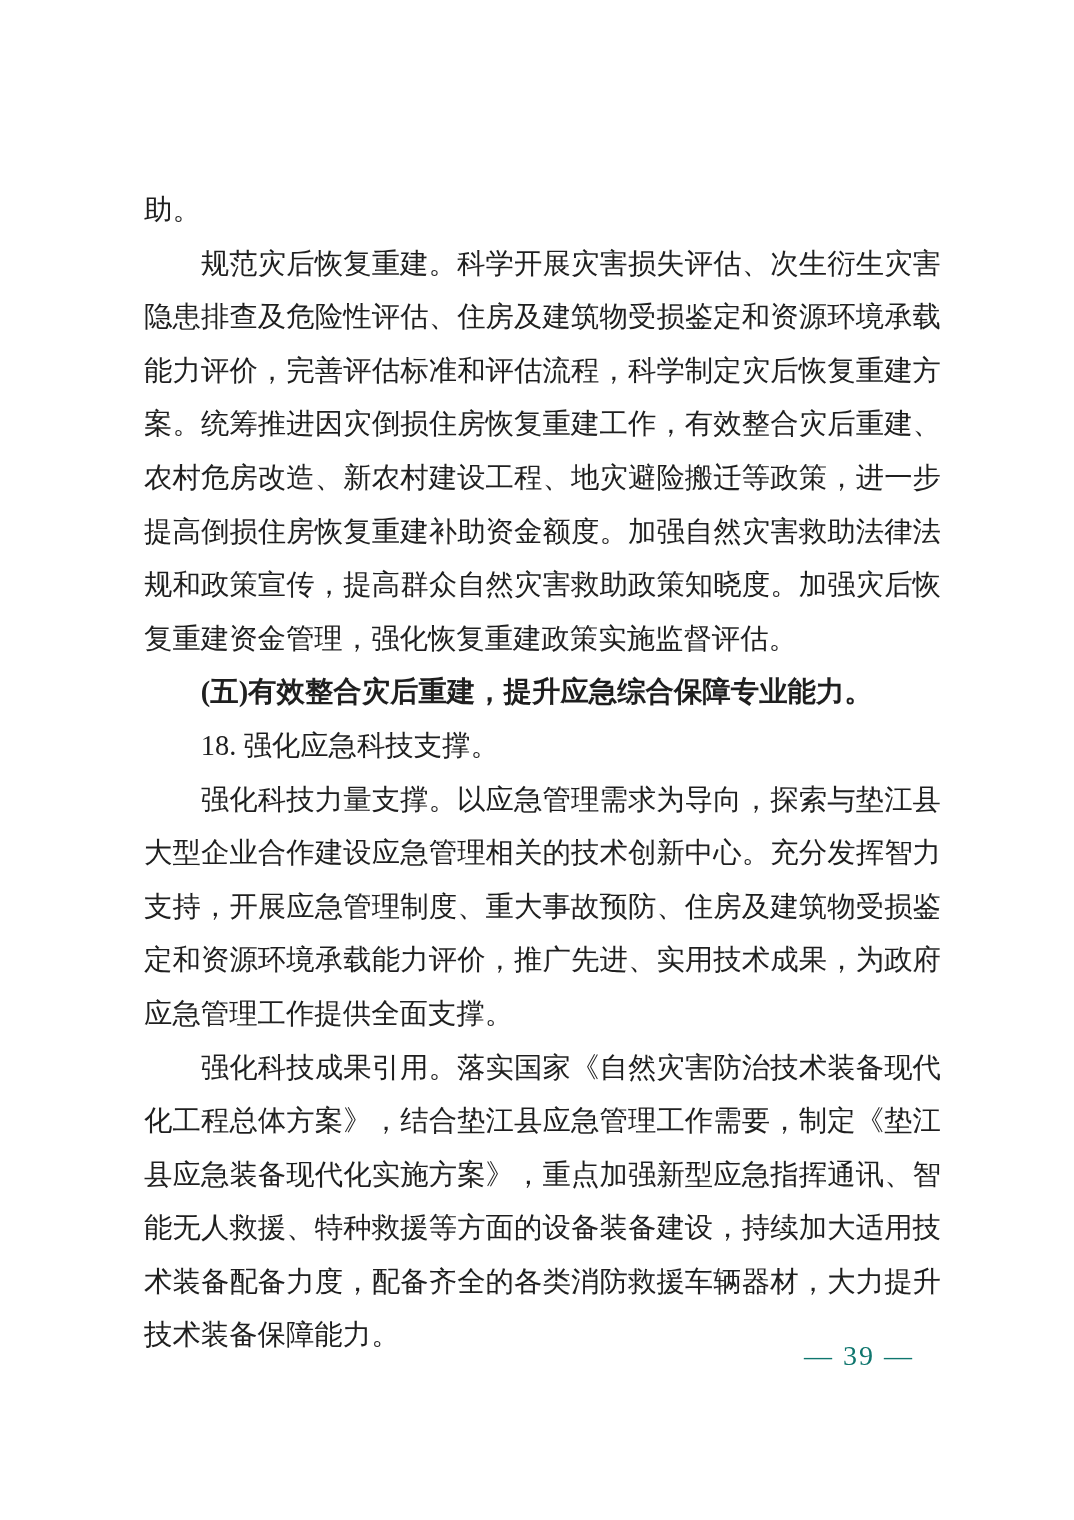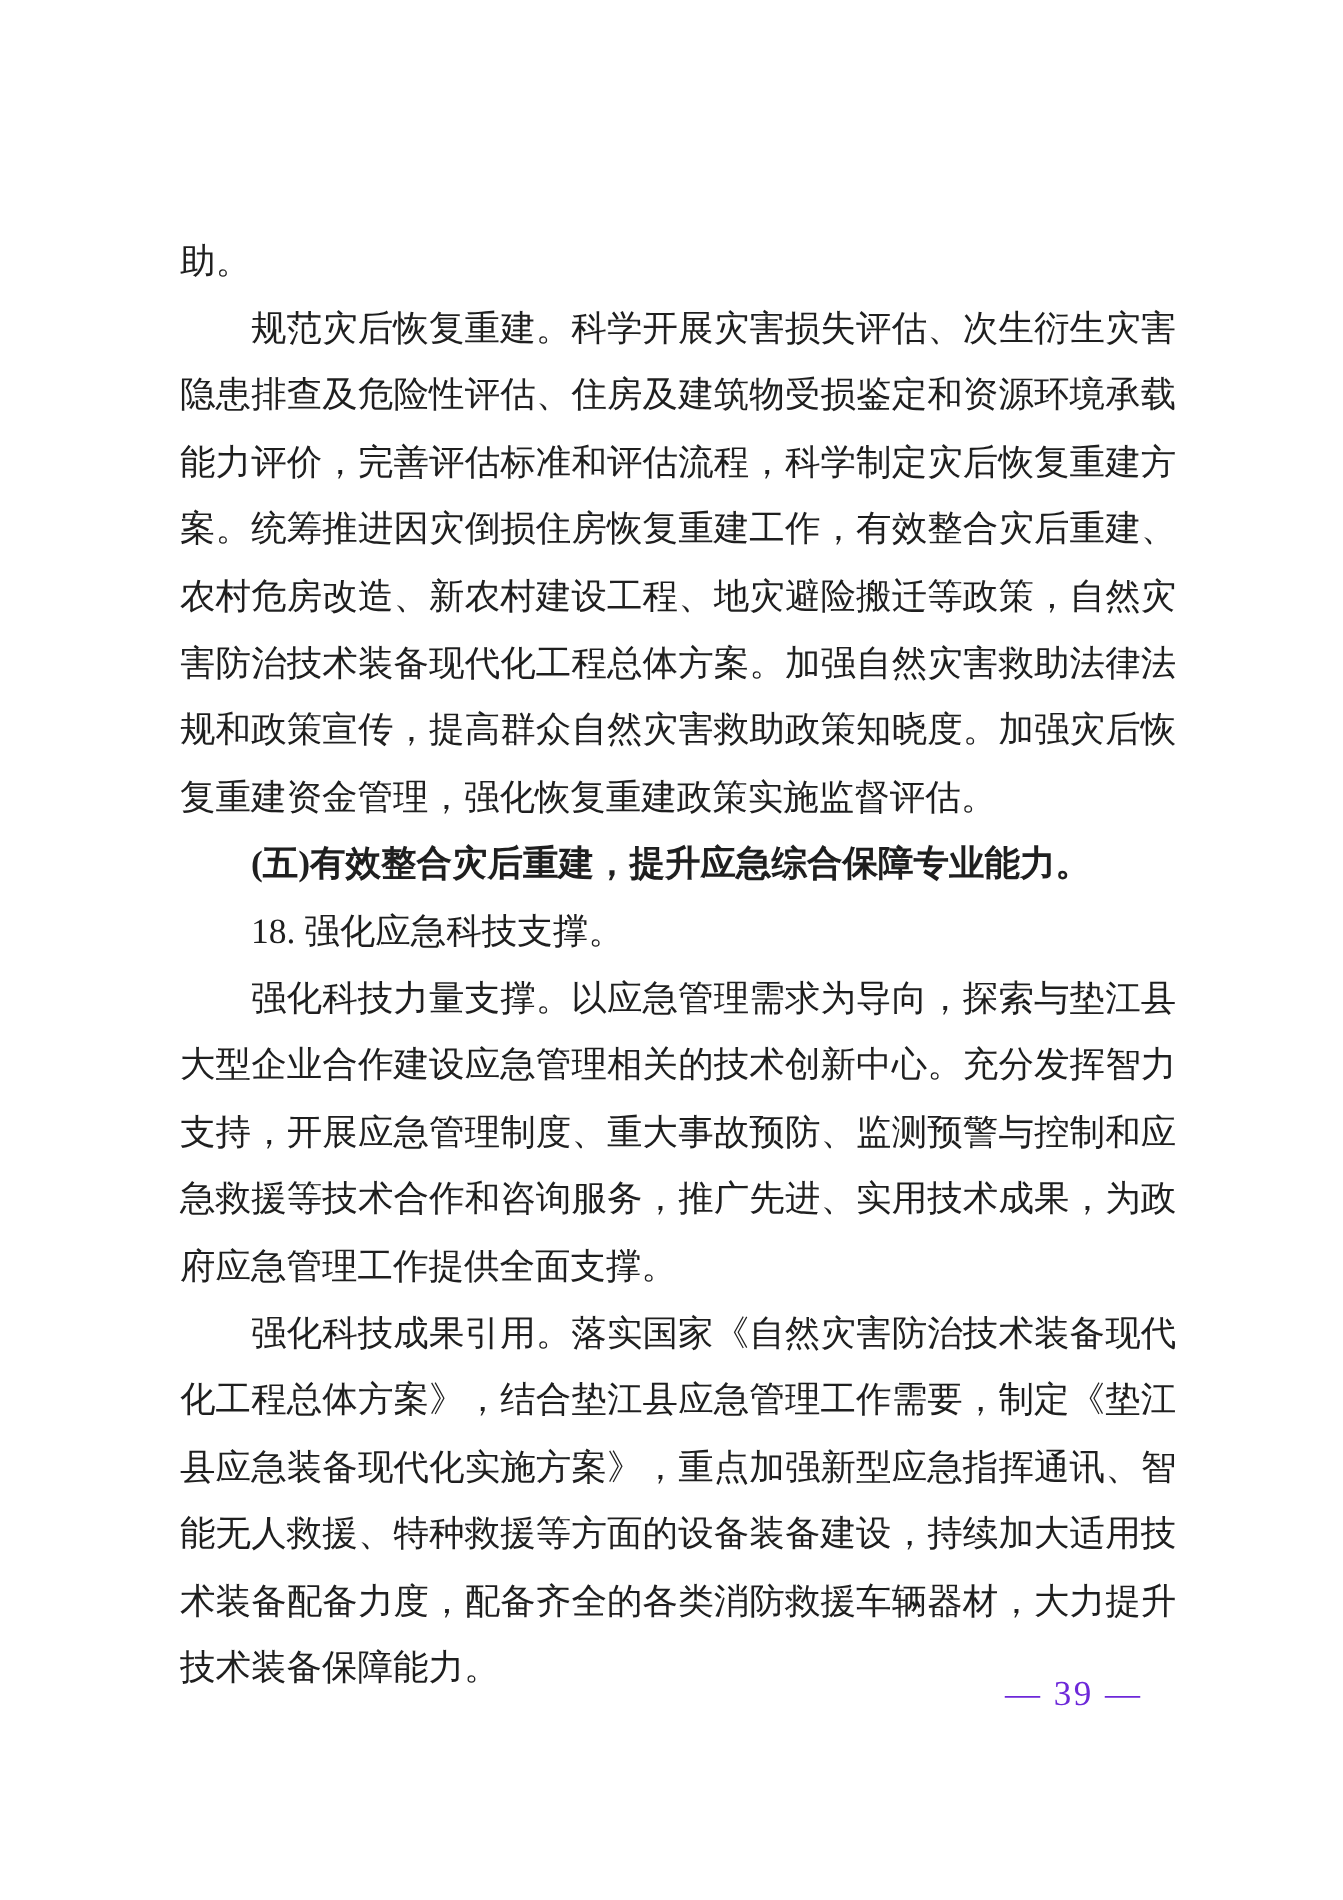--- a/index.html
+++ b/index.html
@@ -35,30 +35,30 @@
   }
   .para.bold {
     font-weight: bold;
   }
   .page-number {
     position: absolute;
     top: 1340px;
     right: 160px;
     font-size: 28px;
     letter-spacing: 2px;
-    color: #6d28d9;
+    color: #0f766e;
     white-space: nowrap;
   }
 </style>
 </head>
 <body>
 
 <div class="page">
   <div class="doc-body" id="doc-body">
       <p class="para">助。</p>
-      <p class="para indent">规范灾后恢复重建。科学开展灾害损失评估、次生衍生灾害隐患排查及危险性评估、住房及建筑物受损鉴定和资源环境承载能力评价，完善评估标准和评估流程，科学制定灾后恢复重建方案。统筹推进因灾倒损住房恢复重建工作，有效整合灾后重建、农村危房改造、新农村建设工程、地灾避险搬迁等政策，自然灾害防治技术装备现代化工程总体方案。加强自然灾害救助法律法规和政策宣传，提高群众自然灾害救助政策知晓度。加强灾后恢复重建资金管理，强化恢复重建政策实施监督评估。</p>
+      <p class="para indent">规范灾后恢复重建。科学开展灾害损失评估、次生衍生灾害隐患排查及危险性评估、住房及建筑物受损鉴定和资源环境承载能力评价，完善评估标准和评估流程，科学制定灾后恢复重建方案。统筹推进因灾倒损住房恢复重建工作，有效整合灾后重建、农村危房改造、新农村建设工程、地灾避险搬迁等政策，进一步提高倒损住房恢复重建补助资金额度。加强自然灾害救助法律法规和政策宣传，提高群众自然灾害救助政策知晓度。加强灾后恢复重建资金管理，强化恢复重建政策实施监督评估。</p>
       <p class="para indent bold">(五)有效整合灾后重建，提升应急综合保障专业能力。</p>
       <p class="para indent">18. 强化应急科技支撑。</p>
-      <p class="para indent">强化科技力量支撑。以应急管理需求为导向，探索与垫江县大型企业合作建设应急管理相关的技术创新中心。充分发挥智力支持，开展应急管理制度、重大事故预防、监测预警与控制和应急救援等技术合作和咨询服务，推广先进、实用技术成果，为政府应急管理工作提供全面支撑。</p>
+      <p class="para indent">强化科技力量支撑。以应急管理需求为导向，探索与垫江县大型企业合作建设应急管理相关的技术创新中心。充分发挥智力支持，开展应急管理制度、重大事故预防、住房及建筑物受损鉴定和资源环境承载能力评价，推广先进、实用技术成果，为政府应急管理工作提供全面支撑。</p>
       <p class="para indent">强化科技成果引用。落实国家《自然灾害防治技术装备现代化工程总体方案》，结合垫江县应急管理工作需要，制定《垫江县应急装备现代化实施方案》，重点加强新型应急指挥通讯、智能无人救援、特种救援等方面的设备装备建设，持续加大适用技术装备配备力度，配备齐全的各类消防救援车辆器材，大力提升技术装备保障能力。</p>
     </div>
   <div class="page-number">— 39 —</div>
 </div>
 
 </body></html>

